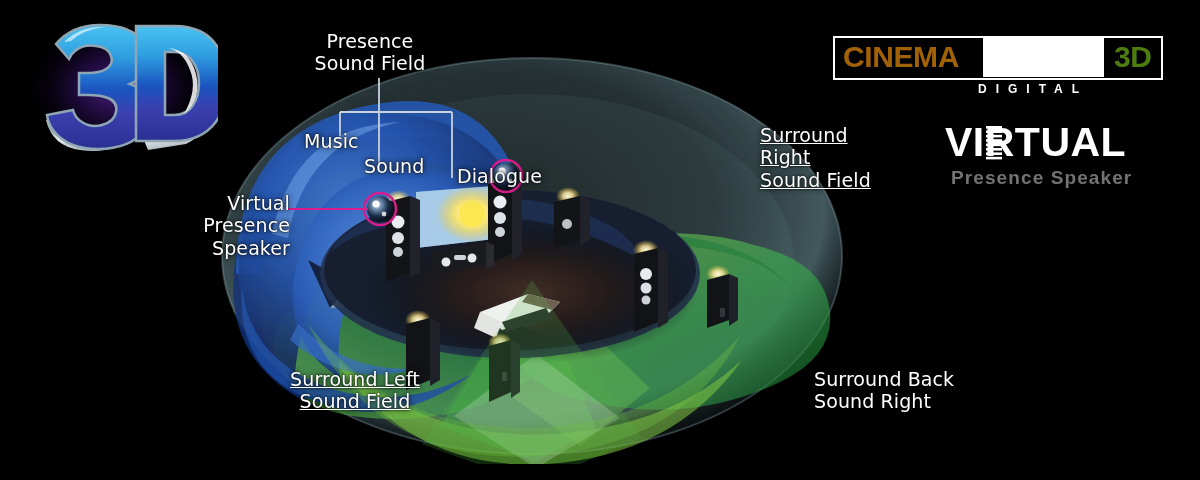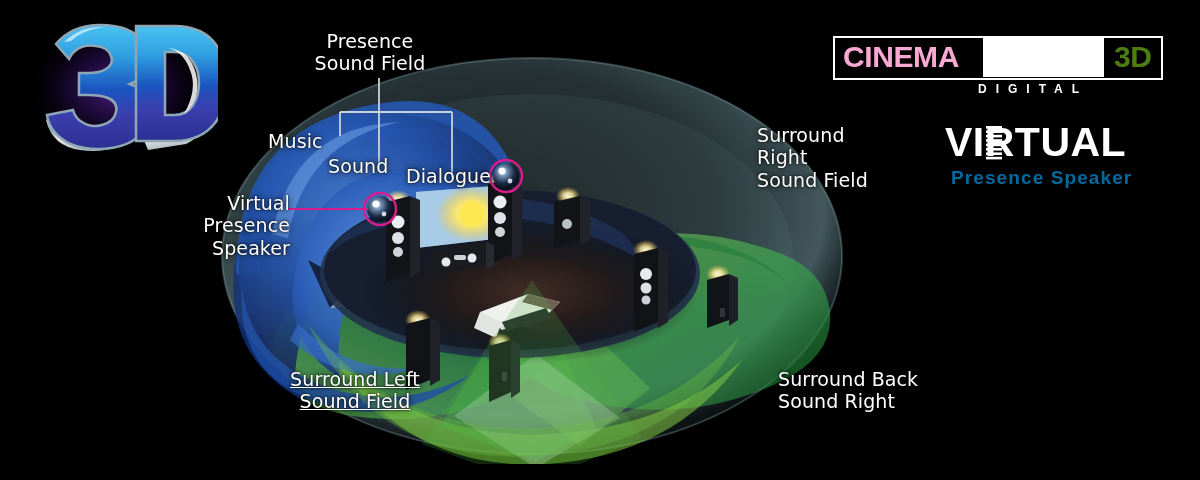--- a/index.html
+++ b/index.html
@@ -40,28 +40,28 @@
   .lbl{
     color:#ffffff;
     font-size:19px;
     line-height:1.18;
     letter-spacing:.1px;
     white-space:pre-line;
     text-shadow:0 0 6px rgba(0,0,0,.95),0 0 2px rgba(0,0,0,1);
   }
   .lbl.c{text-align:center;}
   .lbl.r{text-align:right;}
-  .lbl.l{text-align:left;}
+  .lbl.l{text-align:left;margin-left:36px;}
 
   #lab-presence{left:250px;top:30px;width:240px;}
   #lab-music{left:268px;top:130px;width:80px;}
   #lab-effect{left:328px;top:155px;width:90px;}
-  #lab-dialogue{left:406px;top:165px;width:100px;}
+  #lab-dialogue{left:406px;top:165px;width:100px;text-align:right;}
   #lab-vps{left:150px;top:192px;width:140px;}
-  #lab-sright{left:757px;top:124px;width:200px;}
+  #lab-sright{left:724px;top:124px;width:200px;text-decoration:underline;}
   #lab-sleft{left:230px;top:368px;width:250px;text-decoration:underline;}
   #lab-sback{left:778px;top:368px;width:220px;}
 
   
   #callouts{left:0;top:0;width:1200px;height:480px;pointer-events:none;}
 
   
   #cdsp{
     left:833px;top:36px;width:330px;height:62px;
   }
@@ -69,21 +69,21 @@
     position:absolute;left:0;top:0;width:330px;height:44px;
     border:2px solid #ffffff;
     border-top:2px solid #ffffff;
     box-sizing:border-box;
     background:#000;
   }
   #cdsp .cinema{
     position:absolute;left:10px;top:4px;
     font-family:"Liberation Sans",sans-serif;
     font-weight:bold;font-size:30px;letter-spacing:-.4px;
-    color:#f9a8d4;
+    color:#a16207;
   }
   #cdsp .dspbox{
     position:absolute;left:150px;top:1px;width:121px;height:40px;
     background:#ffffff;
   }
   #cdsp .dsp{
     position:absolute;left:155px;top:3px;
     font-family:"Liberation Sans",sans-serif;
     font-weight:bold;font-size:32px;letter-spacing:-.5px;
     color:#000000;
@@ -107,21 +107,21 @@
     position:absolute;left:0;top:0;
     font-family:"Liberation Sans",sans-serif;
     font-weight:bold;font-size:41px;letter-spacing:.5px;
     color:#ffffff;line-height:1;
   }
   #vlogo .vbars{position:absolute;left:41px;top:4px;}
   #vlogo .vsub{
     position:absolute;left:6px;top:45px;
     font-family:"Liberation Sans",sans-serif;
     font-weight:bold;font-size:19px;letter-spacing:1.1px;
-    color:#0369a1;
+    color:#737373;
   }
 </style>
 </head>
 <body>
 
 <div id="stage">
 
   <div id="logo3d" class="abs">
     <div class="glow"></div>
     <svg width="200" height="160" viewBox="0 0 200 160">

